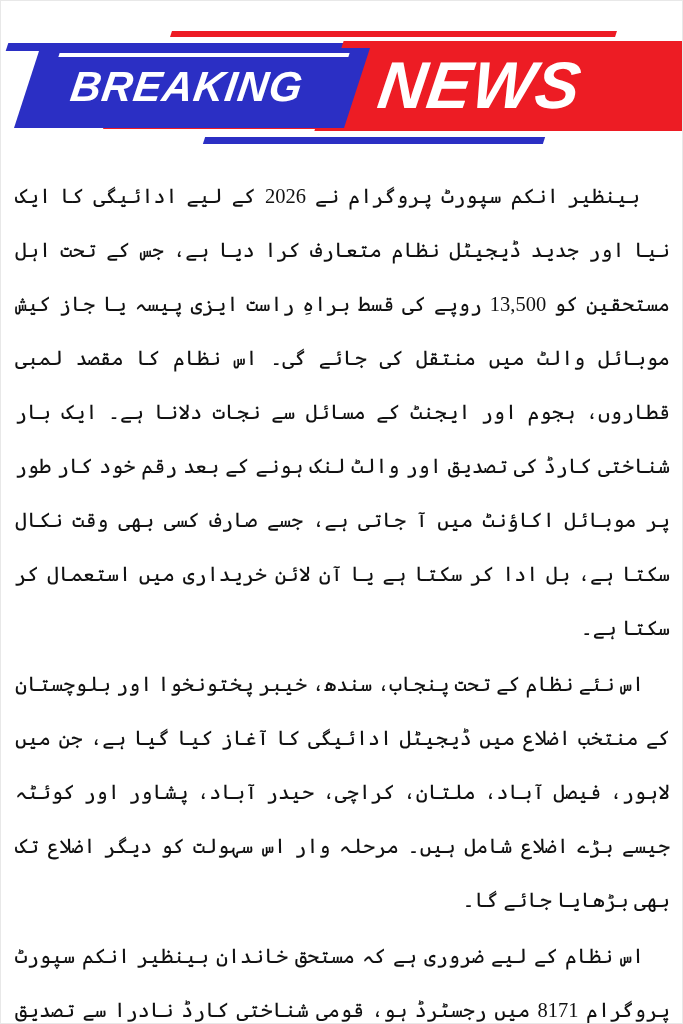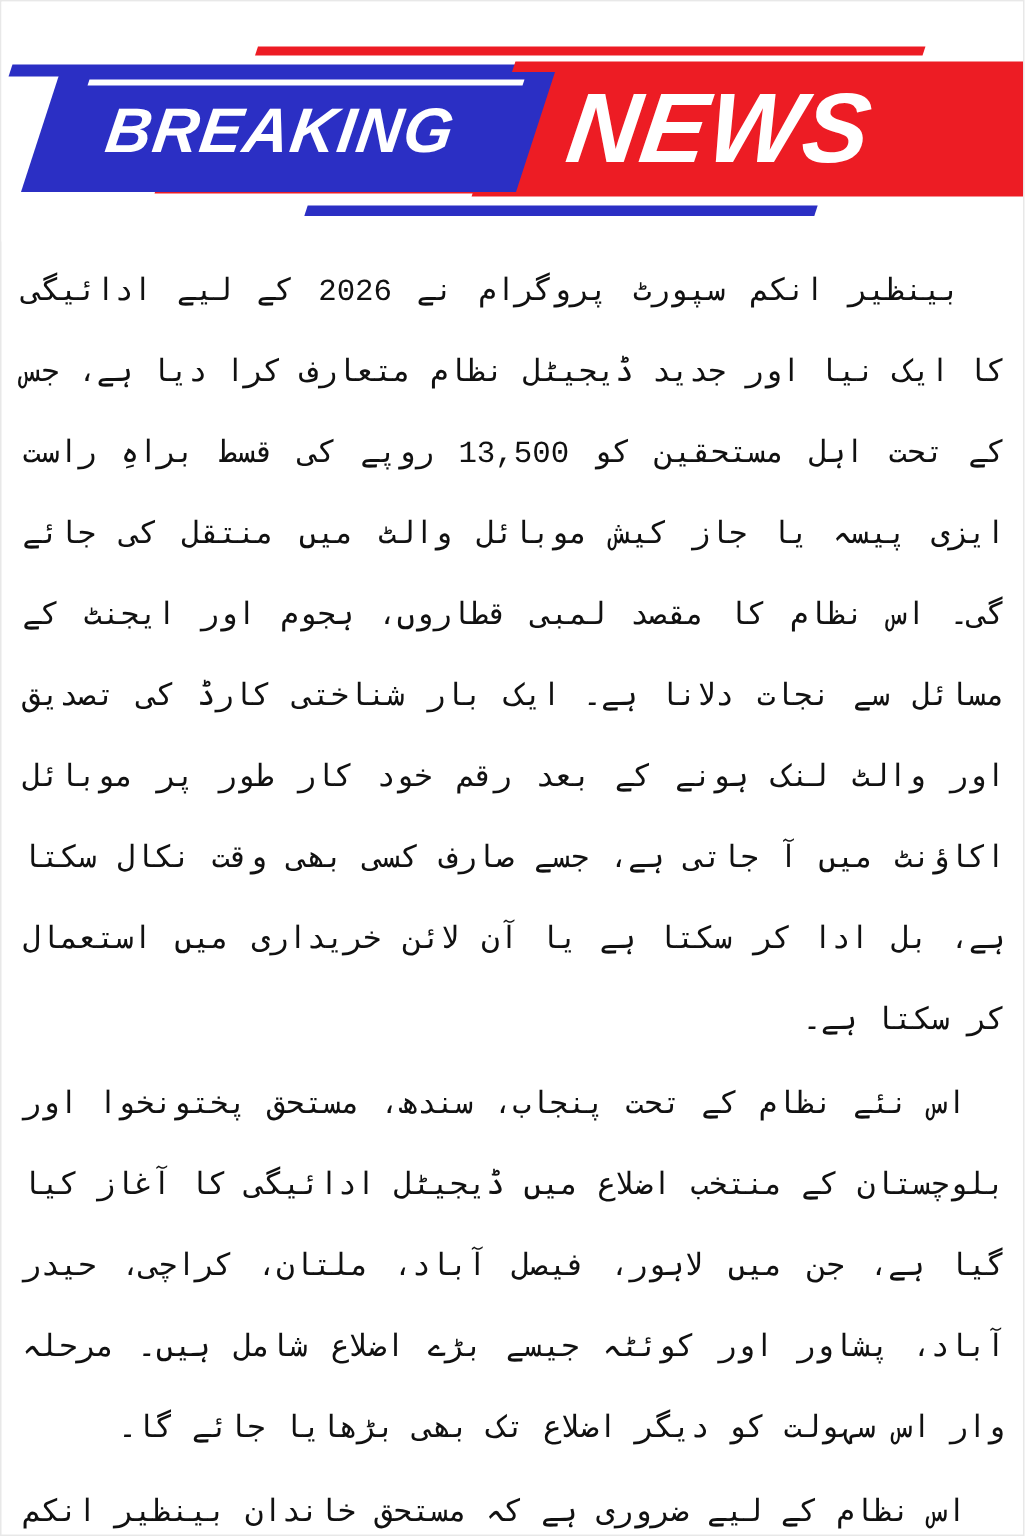--- a/index.html
+++ b/index.html
@@ -125,21 +125,21 @@
     left: 0;
     width: 683px;
     padding: 0 14px;
     box-sizing: border-box;
     direction: rtl;
     text-align: justify;
   }
 
   .para {
     margin: 0 0 2px 0;
-    font-family: Liberation Mono, monospace;
+    font-family: Liberation Serif, serif;
     font-size: 20.5px;
     line-height: 54px;
     color: #111111;
     text-align: justify;
     text-justify: inter-word;
     direction: rtl;
     unicode-bidi: isolate;
   }
   .para:first-child {
     text-indent: 30px;
@@ -164,17 +164,17 @@
   <div class="stripe stripe-blue-bottom"></div>
 
   <div class="banner-label label-breaking">BREAKING</div>
 
   <div class="banner-label label-news">NEWS</div>
 </div>
 
 <div class="article">
   <p class="para">بینظیر انکم سپورٹ پروگرام نے 2026 کے لیے ادائیگی کا ایک نیا اور جدید ڈیجیٹل نظام متعارف کرا دیا ہے، جس کے تحت اہل مستحقین کو 13,500 روپے کی قسط براہِ راست ایزی پیسہ یا جاز کیش موبائل والٹ میں منتقل کی جائے گی۔ اس نظام کا مقصد لمبی قطاروں، ہجوم اور ایجنٹ کے مسائل سے نجات دلانا ہے۔ ایک بار شناختی کارڈ کی تصدیق اور والٹ لنک ہونے کے بعد رقم خود کار طور پر موبائل اکاؤنٹ میں آ جاتی ہے، جسے صارف کسی بھی وقت نکال سکتا ہے، بل ادا کر سکتا ہے یا آن لائن خریداری میں استعمال کر سکتا ہے۔</p>
 
-  <p class="para para-indent">اس نئے نظام کے تحت پنجاب، سندھ، مستحق پختونخوا اور بلوچستان کے منتخب اضلاع میں ڈیجیٹل ادائیگی کا آغاز کیا گیا ہے، جن میں لاہور، فیصل آباد، ملتان، کراچی، حیدر آباد، پشاور اور کوئٹہ جیسے بڑے اضلاع شامل ہیں۔ مرحلہ وار اس سہولت کو دیگر اضلاع تک بھی بڑھایا جائے گا۔</p>
+  <p class="para para-indent">اس نئے نظام کے تحت پنجاب، سندھ، خیبر پختونخوا اور بلوچستان کے منتخب اضلاع میں ڈیجیٹل ادائیگی کا آغاز کیا گیا ہے، جن میں لاہور، فیصل آباد، ملتان، کراچی، حیدر آباد، پشاور اور کوئٹہ جیسے بڑے اضلاع شامل ہیں۔ مرحلہ وار اس سہولت کو دیگر اضلاع تک بھی بڑھایا جائے گا۔</p>
 
   <p class="para para-indent">اس نظام کے لیے ضروری ہے کہ مستحق خاندان بینظیر انکم سپورٹ پروگرام 8171 میں رجسٹرڈ ہو، قومی شناختی کارڈ نادرا سے تصدیق شدہ ہو، موبائل نمبر شناختی کارڈ پر رجسٹرڈ ہو اور بائیو میٹرک تصدیق مکمل ہو۔</p>
 
 </div>
 
 </body></html>

